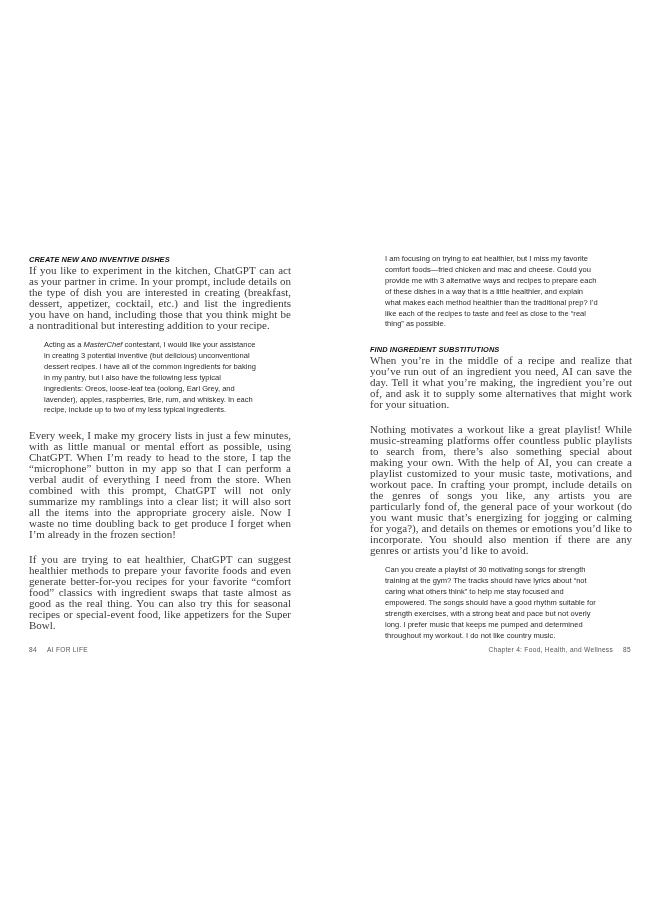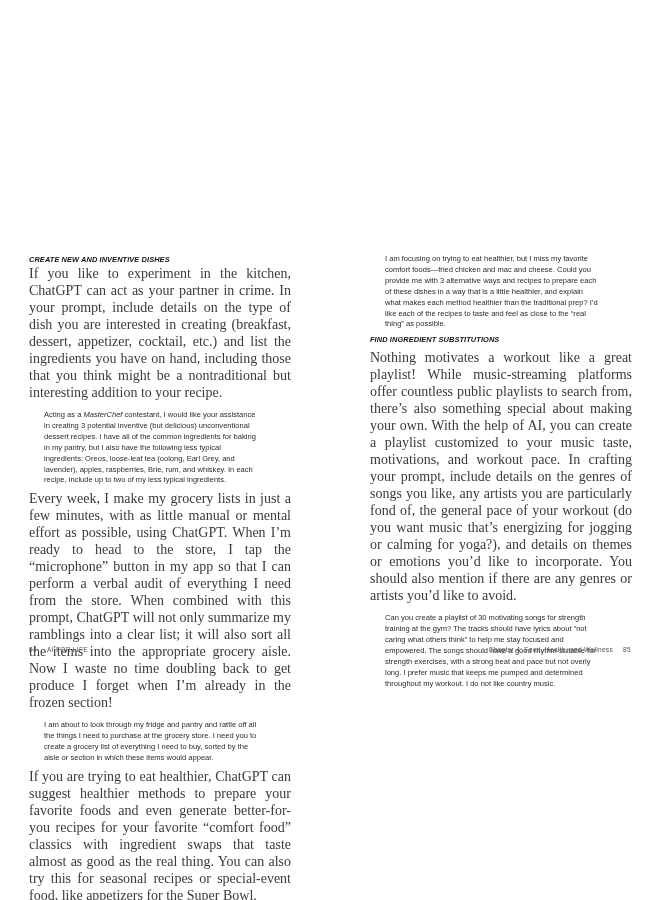--- a/index.html
+++ b/index.html
@@ -14,30 +14,30 @@
   .page-right .column { left: 40px; top: 254px; width: 262px; }
   .heading {
     font-family: "Liberation Sans", sans-serif;
     font-weight: bold; font-style: italic;
     font-size: 7.4px; letter-spacing: 0.1px;
     color: #111; line-height: 11px; margin: 0;
     text-transform: uppercase;
   }
   .body-text {
     font-family: "Liberation Serif", serif;
-    font-size: 14px; line-height: 17px; color: #3a3a3a;
+    font-size: 11px; line-height: 11px; color: #3a3a3a;
     text-align: justify; margin: 0; hyphens: manual;
   }
   .prompt {
     font-family: "Liberation Sans", sans-serif;
     font-size: 7.55px; line-height: 10.9px; color: #2a2a2a;
     margin: 9px 0 0 15px; width: 216px;
   }
   .prompt em { }
-  .gap-section { margin-top: 4px; }
+  .gap-section { margin-top: 14px; }
   .footer {
     position: absolute; top: 646px;
     font-family: "Liberation Sans", sans-serif;
     font-size: 6.6px; color: #555; letter-spacing: 0.3px;
   }
   .footer-left { left: 29px; }
   .footer-left .num { margin-right: 10px; }
   .footer-right { right: 29px; text-align: right; }
   .footer-right .num { margin-left: 10px; }
 </style>
@@ -46,36 +46,36 @@
 
 <div class="page page-left">
   <div class="column">
     <section>
       <h3 class="heading">CREATE NEW AND INVENTIVE DISHES</h3>
       <p class="body-text">If you like to experiment in the kitchen, ChatGPT can act as your partner in crime. In your prompt, include details on the type of dish you are interested in creating (breakfast, dessert, appetizer, cocktail, etc.) and list the ingredients you have on hand, including those that you think might be a nontraditional but interesting addition to your recipe.</p>
       <p class="prompt"><span>Acting as a </span><em>MasterChef</em><span> contestant, I would like your assistance in creat­ing 3 potential inventive (but delicious) unconventional dessert recipes. I have all of the common ingredients for baking in my pantry, but I also have the following less typical ingredients: Oreos, loose-leaf tea (oolong, Earl Grey, and lavender), apples, raspberries, Brie, rum, and whiskey. In each recipe, include up to two of my less typical ingredients.</span></p>
     </section>
     <section class="gap-section">
       <p class="body-text">Every week, I make my grocery lists in just a few minutes, with as little manual or mental effort as possible, using ChatGPT. When I’m ready to head to the store, I tap the “microphone” button in my app so that I can perform a verbal audit of everything I need from the store. When combined with this prompt, ChatGPT will not only summarize my ramblings into a clear list; it will also sort all the items into the appropriate grocery aisle. Now I waste no time doubling back to get produce I forget when I’m already in the frozen section!</p>
-      <p class="prompt">I am about to look through my fridge and pantry and rattle off all the things I need to purchase at the grocery store. I need you to create a grocery list of everything I need to buy, sorted by the aisle or section in which these items would appear.</p>
     </section>
     <section class="gap-section">
       <p class="body-text">If you are trying to eat healthier, ChatGPT can suggest healthier methods to prepare your favorite foods and even generate better-for-you recipes for your favorite “comfort food” classics with ingredient swaps that taste almost as good as the real thing. You can also try this for seasonal recipes or special-event food, like appetizers for the Super Bowl.</p>
     </section>
   </div>
   <div class="footer footer-left">
     <span class="num">84</span><span>AI FOR LIFE</span>
   </div>
 </div>
 
 <div class="page page-right">
   <div class="column">
     <p class="prompt" style="margin-top:0;">I am focusing on trying to eat healthier, but I miss my favorite comfort foods—fried chicken and mac and cheese. Could you provide me with 3 alternative ways and recipes to prepare each of these dishes in a way that is a little healthier, and explain what makes each method healthier than the traditional prep? I’d like each of the recipes to taste and feel as close to the “real thing” as possible.</p>
     <section class="gap-section">
       <h3 class="heading">FIND INGREDIENT SUBSTITUTIONS</h3>
+      <p class="body-text">When you’re in the middle of a recipe and realize that you’ve run out of an ingredient you need, AI can save the day. Tell it what you’re making, the ingre­dient you’re out of, and ask it to supply some alternatives that might work for your situation.</p>
     </section>
     <section class="gap-section">
       <p class="body-text">Nothing motivates a workout like a great playlist! While music-streaming plat­forms offer countless public playlists to search from, there’s also something special about making your own. With the help of AI, you can create a play­list customized to your music taste, motivations, and workout pace. In crafting your prompt, include details on the genres of songs you like, any artists you are particularly fond of, the general pace of your workout (do you want music that’s energizing for jogging or calming for yoga?), and details on themes or emotions you’d like to incorporate. You should also mention if there are any genres or artists you’d like to avoid.</p>
       <p class="prompt">Can you create a playlist of 30 motivating songs for strength training at the gym? The tracks should have lyrics about “not caring what others think” to help me stay focused and empowered. The songs should have a good rhythm suitable for strength exercises, with a strong beat and pace but not overly long. I prefer music that keeps me pumped and determined throughout my workout. I do not like country music.</p>
     </section>
   </div>
   <div class="footer footer-right">
     <span>Chapter 4: Food, Health, and Wellness</span><span class="num">85</span>
   </div>
 </div>

